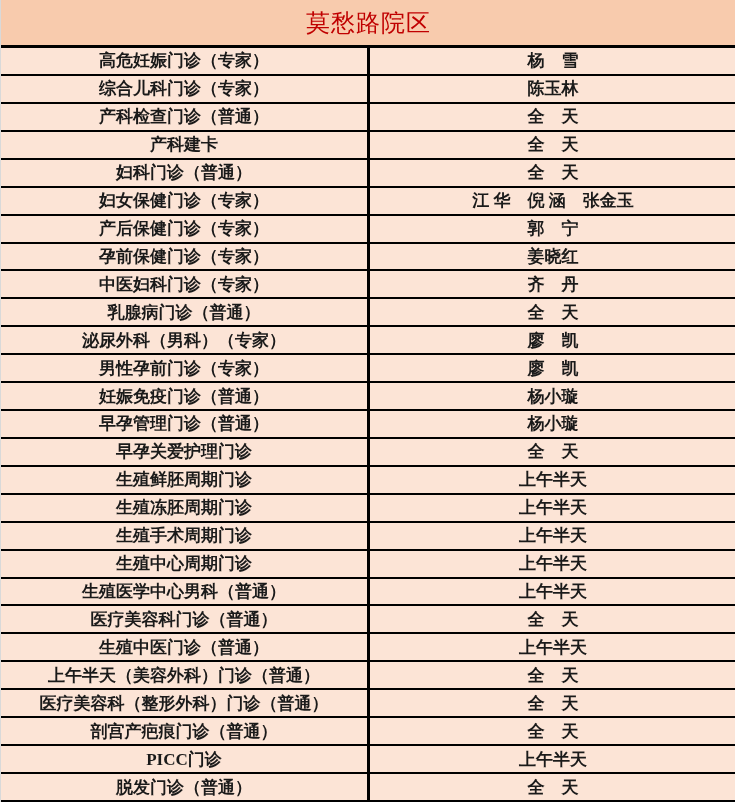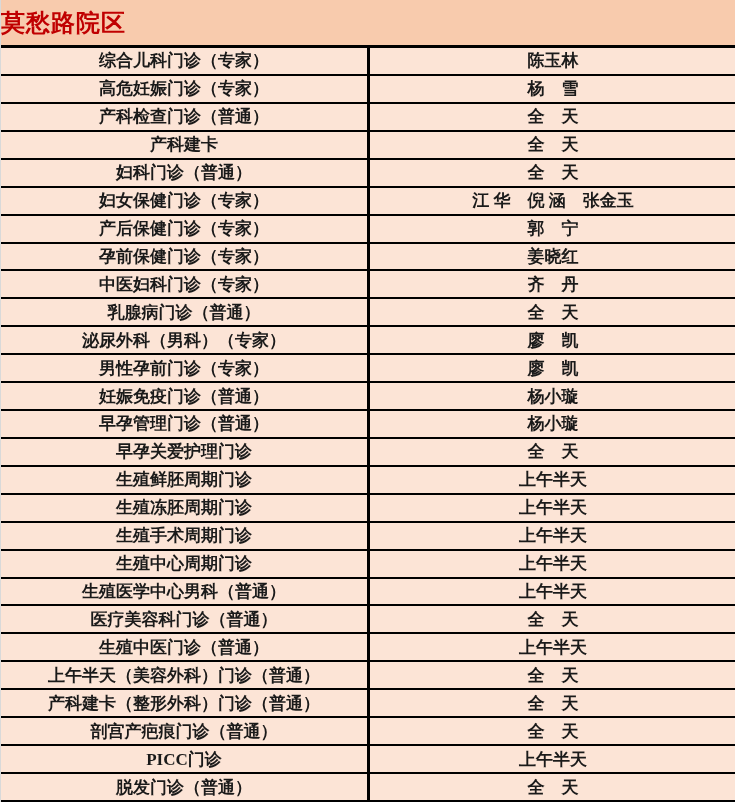--- a/index.html
+++ b/index.html
@@ -19,22 +19,22 @@
     height: 802px;
     border-collapse: collapse;
     table-layout: fixed;
     background: var(--row_bg, #FCE4D6);
   }
   th.campus-title {
     height: 45px;
     background: var(--header_bg, #F8CBAD);
     color: var(--title_color, #C00000);
     font-size: 24px;
-    font-weight: bold;
-    text-align: left;
+    font-weight: normal;
+    text-align: center;
     vertical-align: middle;
     letter-spacing: 1px;
     border-bottom: 3px solid var(--border_color, #000000);
     padding: 0;
   }
   td {
     height: 23px;
     background: var(--row_bg, #FCE4D6);
     color: var(--text_color, #1a1a1a);
     font-size: 17px;
@@ -59,30 +59,30 @@
 
 <div class="sheet">
   <table class="campus">
     <thead>
       <tr>
         <th class="campus-title" colspan="2">莫愁路院区</th>
       </tr>
     </thead>
     <tbody>
   <tr>
+    <td class="dept">高危妊娠门诊（专家）</td>
+    <td class="sched">杨　雪</td>
+  </tr>
+
+  <tr>
     <td class="dept">综合儿科门诊（专家）</td>
     <td class="sched">陈玉林</td>
   </tr>
 
   <tr>
-    <td class="dept">高危妊娠门诊（专家）</td>
-    <td class="sched">杨　雪</td>
-  </tr>
-
-  <tr>
     <td class="dept">产科检查门诊（普通）</td>
     <td class="sched">全　天</td>
   </tr>
 
   <tr>
     <td class="dept">产科建卡</td>
     <td class="sched">全　天</td>
   </tr>
 
 
@@ -176,21 +176,21 @@
     <td class="dept">生殖中医门诊（普通）</td>
     <td class="sched">上午半天</td>
   </tr>
 
   <tr>
     <td class="dept">上午半天（美容外科）门诊（普通）</td>
     <td class="sched">全　天</td>
   </tr>
 
   <tr>
-    <td class="dept">产科建卡（整形外科）门诊（普通）</td>
+    <td class="dept">医疗美容科（整形外科）门诊（普通）</td>
     <td class="sched">全　天</td>
   </tr>
 
   <tr>
     <td class="dept">剖宫产疤痕门诊（普通）</td>
     <td class="sched">全　天</td>
   </tr>
 
   <tr>
     <td class="dept">PICC门诊</td>

